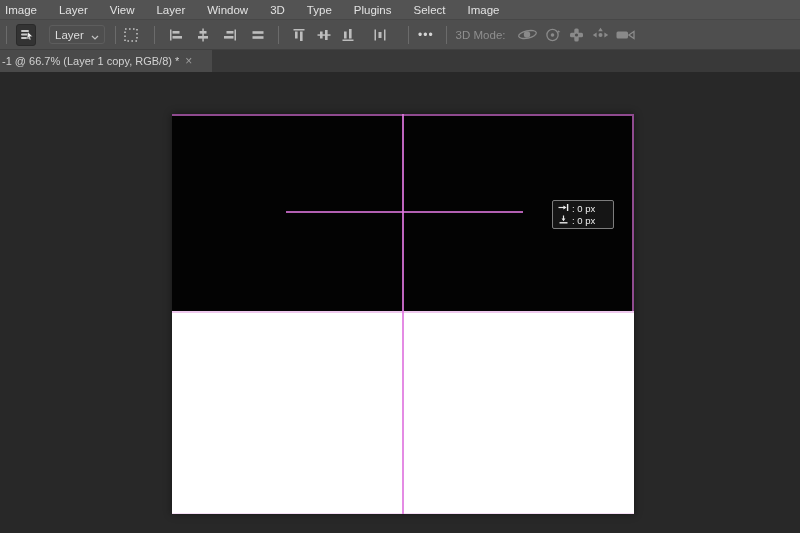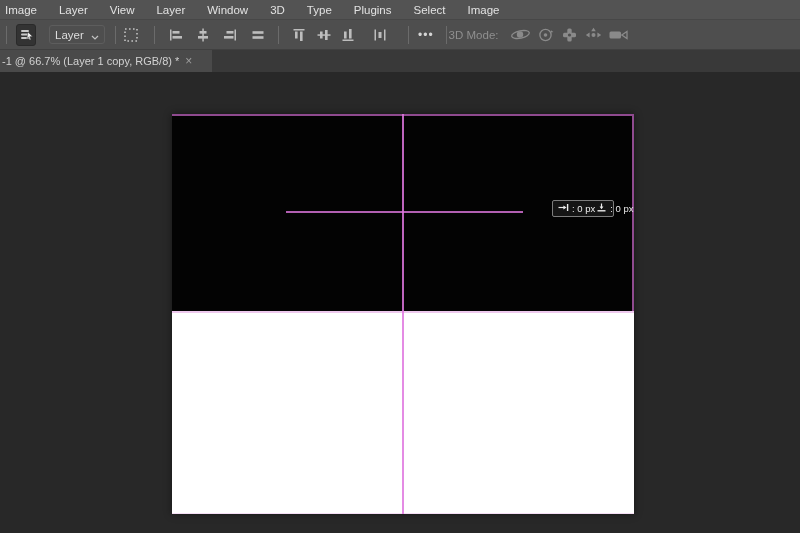--- a/index.html
+++ b/index.html
@@ -51,21 +51,21 @@
   .bbox-right{position:absolute;right:0;top:0;width:2px;height:198px;background:var(--bbox-dim);}
   .bbox-mid{position:absolute;left:0;top:197px;width:462px;height:2px;background:var(--bbox-light);}
   .bbox-bottom{position:absolute;left:0;bottom:0;width:462px;height:1.5px;background:#f5def5;}
   .guide-v{position:absolute;left:230px;top:0;width:2px;height:400px;background:var(--guide);opacity:.85;}
   .measure-line{position:absolute;left:114px;top:97px;width:237px;height:1.6px;
     background:var(--guide);opacity:.8;}
 
   
   .measure-tip{position:absolute;left:552px;top:127px;width:62px;
     background:var(--tooltip-bg);border:1px solid var(--tooltip-border);border-radius:2px;
-    padding:2px 5px;display:flex;flex-direction:row;gap:1px;}
+    padding:2px 5px;display:flex;flex-direction:column;gap:1px;}
   .tip-row{display:flex;align-items:center;gap:3px;font-size:9.5px;color:#ececec;
     line-height:11px;white-space:nowrap;}
 </style>
 </head>
 <body>
 
 <div class="app">
 
   <div class="menubar">
     <span class="menu-item">Image</span>
@@ -189,21 +189,21 @@
         </svg>
       </span>
     </div>
 
     <div class="obar-sep" style="margin-left:20px"></div>
 
     <div class="more-btn" style="margin-left:9px">•••</div>
 
     <div class="obar-sep" style="margin-left:12px"></div>
 
-    <span class="mode-label" style="margin-left:2px">3D Mode:</span>
+    <span class="mode-label" style="margin-left:9px">3D Mode:</span>
 
     <div class="icon-btn" style="margin-left:12px">
       <span>
         <svg width="21" height="15" viewBox="0 0 21 15">
           <ellipse cx="10.5" cy="7.5" rx="9" ry="3.6" fill="none" stroke="#8a8a8a" stroke-width="1.3" transform="rotate(-12 10.5 7.5)"></ellipse>
           <circle cx="10" cy="7.5" r="3.2" fill="#8a8a8a"></circle>
         </svg>
       </span>
     </div>
     <div class="icon-btn" style="margin-left:6px">

